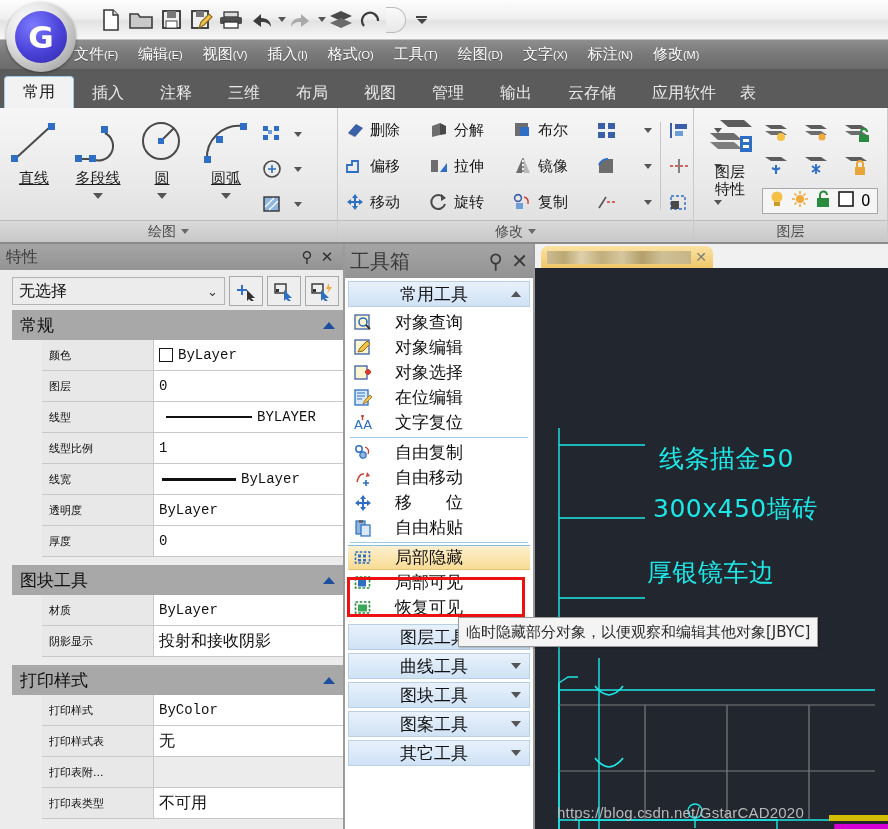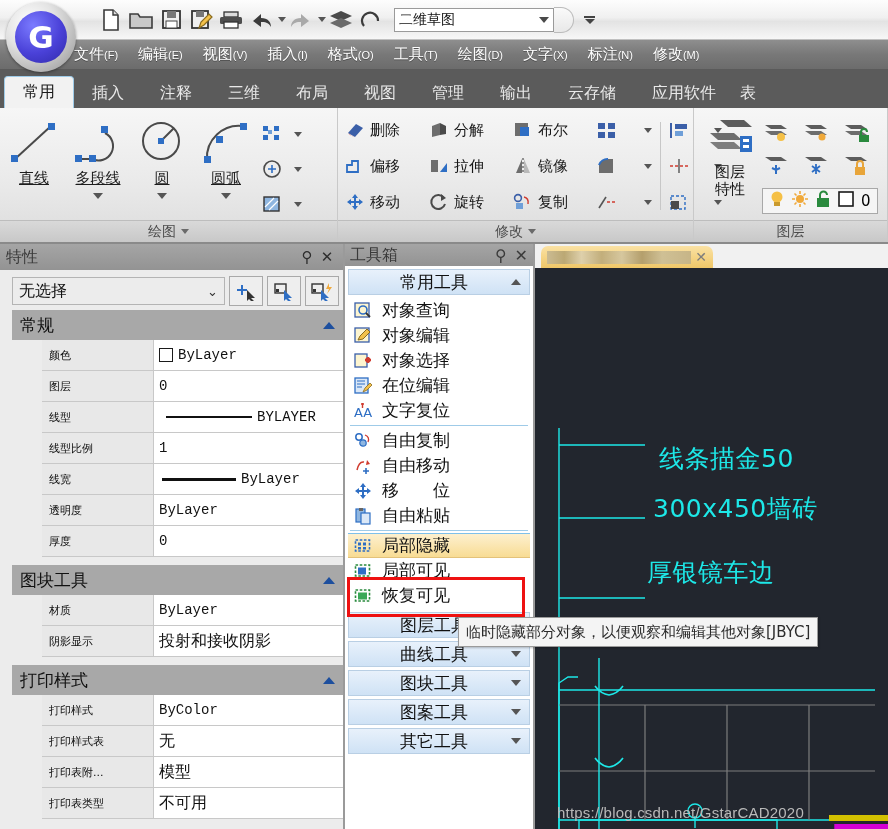--- a/index.html
+++ b/index.html
@@ -177,39 +177,39 @@
   .pval.cjk { font-family: "DejaVu Sans", sans-serif; font-size: 16px; }
   .swatch { width: 14px; height: 14px; border: 1.5px solid #1a1a1a; background: #fff; }
   .lineprev { width: 86px; height: 2px; background: #111; }
   .lineprev.thick { height: 3px; width: 74px; }
   .pgap { height: 8px; }
 
   
   .toolbox { width: 190px; height: 585px; background: #f0f0f0; border-right: 2px solid #9a9a9a;
              display: flex; flex-direction: column; position: relative; }
   .tb-head {
-    height: 22px; background: linear-gradient(180deg,#a5a5a5,#939393);
+    height: 34px; background: linear-gradient(180deg,#a5a5a5,#939393);
     display: flex; align-items: center; padding: 0 5px; color: #3a3a3a;
-    font-size: 16px; font-family: "DejaVu Sans", sans-serif;
+    font-size: 20px; font-family: "DejaVu Sans", sans-serif;
   }
   .tb-head .sp { flex: 1; }
   .tb-body { flex: 1; background: #fff; padding: 3px; overflow: hidden; position: relative; }
   .tb-group {
     height: 26px; background: linear-gradient(180deg,#e8f1fb,#cfe2f5);
     border: 1px solid #b9cfe4; display: flex; align-items: center;
     padding: 0 8px; margin-bottom: 3px;
   }
   .tb-group .gt { flex: 1; text-align: center; font-size: 17px; color: #111;
                   font-family: "DejaVu Sans", sans-serif; }
   .tri-up-sm { width: 0; height: 0; border-left: 5px solid transparent; border-right: 5px solid transparent;
                border-bottom: 6px solid #555; }
   .tri-dn-sm { width: 0; height: 0; border-left: 5px solid transparent; border-right: 5px solid transparent;
                border-top: 6px solid #555; }
   .tb-item {
-    height: 25px; display: flex; align-items: center; gap: 10px; padding-left: 6px;
+    height: 25px; display: flex; align-items: center; gap: 23px; padding-left: 6px;
     font-size: 17px; color: #111; font-family: "DejaVu Sans", sans-serif;
   }
   .tb-item .ti { width: 18px; height: 18px; display:flex; align-items:center; justify-content:center; flex: none;}
   .tb-item.hl {
     background: linear-gradient(180deg,#fdf0cf,#f8dc94);
     border-top: 1px solid #7ec0ea; border-bottom: 1px solid #e3c27a;
   }
   .tb-div { height: 1px; background: #9fcbe8; margin: 2px 2px; }
   .hl-box {
     position: absolute; border: 3px solid #ee1111; pointer-events: none;
@@ -326,24 +326,20 @@
     <div class="qb-ico">
       <svg width="24" height="21">
           <path d="M12 2 L23 7 L12 12 L1 7Z" fill="#4a4a4a"></path>
           <path d="M12 9 L23 14 L12 19 L1 14Z" fill="#6a6a6a"></path>
         </svg>
     </div>
     <div class="qb-ico">
       <svg width="22" height="22">
           <path d="M4 17 A8 8 0 1 1 18 12" fill="none" stroke="#3c3c3c" stroke-width="2.2"></path>
         </svg>
-    </div>
-    <div class="wsbox">
-      <span class="wtext">二维草图</span>
-      <span class="wcar"></span>
     </div>
     <div class="qb-round"></div>
     <div class="qb-dd">
         <i></i>
         <u></u>
       </div>
   </div>
 
   <div class="menubar">
     <div class="menu-item"><span>文件</span><span class="mn">(F)</span></div>
@@ -805,21 +801,20 @@
       <div class="prow">
         <div class="pname">打印样式</div>
         <div class="pval">ByColor</div>
       </div>
       <div class="prow">
         <div class="pname">打印样式表</div>
         <div class="pval cjk">无</div>
       </div>
       <div class="prow">
         <div class="pname">打印表附...</div>
-        <div class="pval cjk">模型</div>
       </div>
       <div class="prow">
         <div class="pname">打印表类型</div>
         <div class="pval cjk">不可用</div>
       </div>
     </div>
 
     <div class="toolbox">
       <div class="tb-head">
         <span>工具箱</span>

